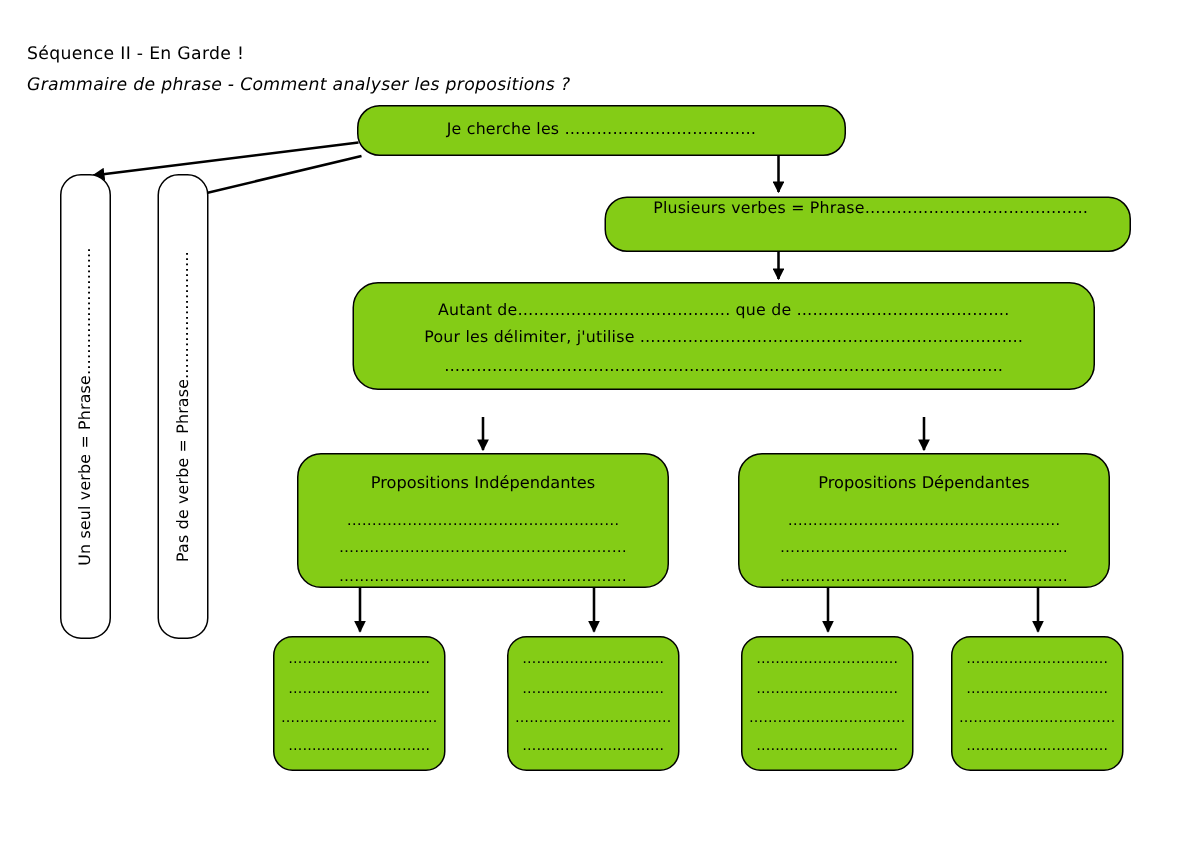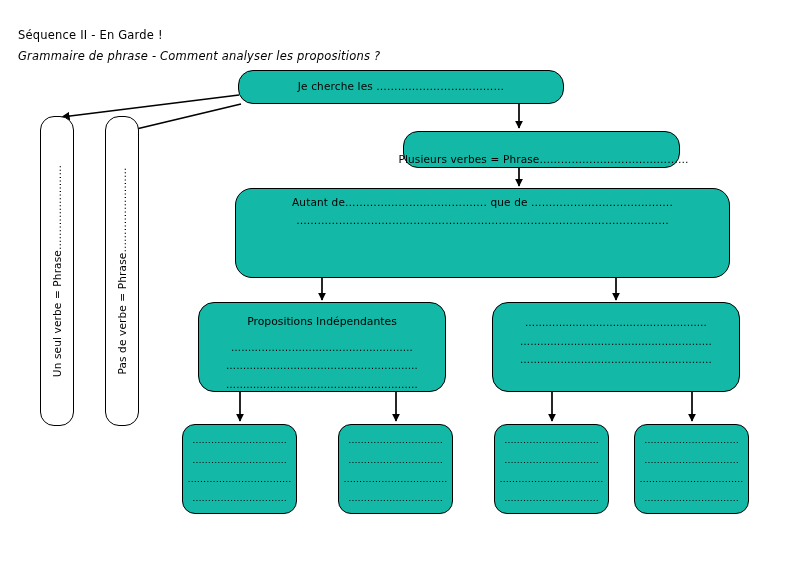--- a/index.html
+++ b/index.html
@@ -26,50 +26,50 @@
     letter-spacing: 0.2px;
     margin-top: 11px;
   }
   #title-1 { left: 18px; top: 17px; }
   #title-2 { left: 18px; top: 38px; font-style: italic; }
 
   .box {
     position: absolute;
     box-sizing: border-box;
     border: 1.6px solid #000;
-    background: #14b8a6;
+    background: #84cc16;
     border-radius: 14px;
     font-size: 10.5px;
     line-height: 1.45;
     text-align: center;
     color: #000;
   }
   .box .ln {
     white-space: nowrap;
     letter-spacing: 0.15px;
   }
 
   
   #box-cherche {
     left: 238px; top: 70px; width: 326px; height: 34px;
     display: flex; align-items: center; justify-content: center;
     border-radius: 15px;
   }
   
   #box-plusieurs {
-    left: 403px; top: 131px; width: 277px; height: 37px;
-    display: flex; align-items: flex-end; justify-content: center;
+    left: 403px; top: 131px; width: 351px; height: 37px;
+    display: flex; align-items: flex-start; justify-content: center;
     border-radius: 15px;
   }
   #box-plusieurs .ln { padding-left: 4px; }
 
   
   #box-autant {
-    left: 235px; top: 188px; width: 495px; height: 90px;
-    display: flex; flex-direction: column; 
+    left: 235px; top: 188px; width: 495px; height: 72px;
+    display: flex; flex-direction: column; justify-content: center;
     border-radius: 17px;
     padding-top: 4px;
   }
   #box-autant .ln { padding: 1.5px 0; }
 
   
   .prop-box {
     top: 302px; width: 248px; height: 90px;
     border-radius: 16px;
     display: flex; flex-direction: column; align-items: center;
@@ -164,38 +164,40 @@
   <div class="box" id="box-cherche">
     <span class="ln">Je cherche les ………………………………</span>
   </div>
 
   <div class="box" id="box-plusieurs">
     <span class="ln">Plusieurs verbes = Phrase……………………………………</span>
   </div>
 
   <div class="box" id="box-autant">
     <span class="ln">Autant de…………………………………. que de ………………………………….</span>
+    <span class="ln">Pour les délimiter, j'utilise ………………………………………………………………</span>
     <span class="ln">……………………………………………………………………………………………</span>
   </div>
 
   <div class="vbox" id="vbox-1">
     <span class="vtext">Un seul verbe = Phrase……………………</span>
   </div>
   <div class="vbox" id="vbox-2">
     <span class="vtext">Pas de verbe = Phrase……………………</span>
   </div>
 
   <div class="box prop-box" id="box-indep">
     <span class="title">Propositions Indépendantes</span>
     <span class="dots">………………………………………………</span>
     <span class="dots">…………………………………………………</span>
     <span class="dots">…………………………………………………</span>
   </div>
 
   <div class="box prop-box" id="box-depend">
+    <span class="title">Propositions Dépendantes</span>
     <span class="dots">………………………………………………</span>
     <span class="dots">…………………………………………………</span>
     <span class="dots">…………………………………………………</span>
   </div>
 
   <div class="box leaf" id="leaf-1">
     <span class="dots">…………………………</span>
     <span class="dots">…………………………</span>
     <span class="dots">……………………………</span>
     <span class="dots">…………………………</span>

